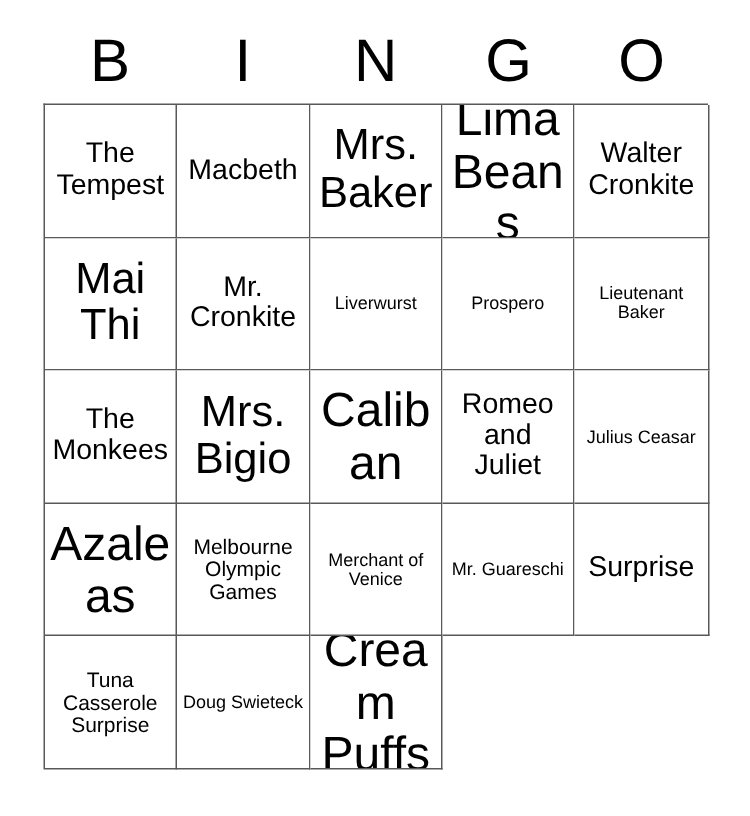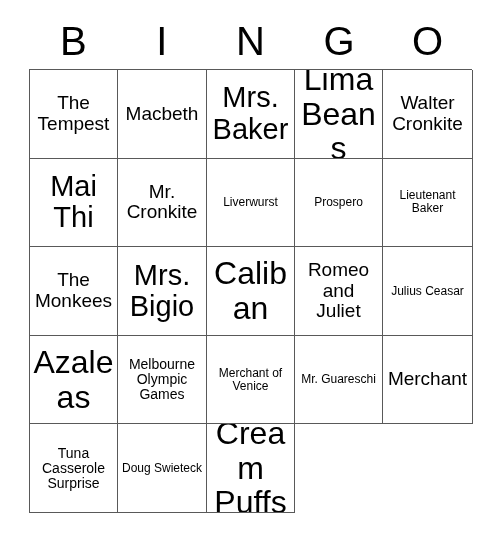--- a/index.html
+++ b/index.html
@@ -152,21 +152,21 @@
       <div class="cell fs-xs">
         <span class="cell-text">Melbourne Olympic Games</span>
       </div>
       <div class="cell fs-sm">
         <span class="cell-text">Merchant of Venice</span>
       </div>
       <div class="cell fs-sm">
         <span class="cell-text">Mr. Guareschi</span>
       </div>
       <div class="cell fs-md">
-        <span class="cell-text">Merchant</span>
+        <span class="cell-text">Surprise</span>
       </div>
       <div class="cell fs-xs">
         <span class="cell-text">Tuna Casserole Surprise</span>
       </div>
       <div class="cell fs-sm">
         <span class="cell-text">Doug Swieteck</span>
       </div>
       <div class="cell fs-lg">
         <span class="cell-text">Cream Puffs</span>
       </div>

